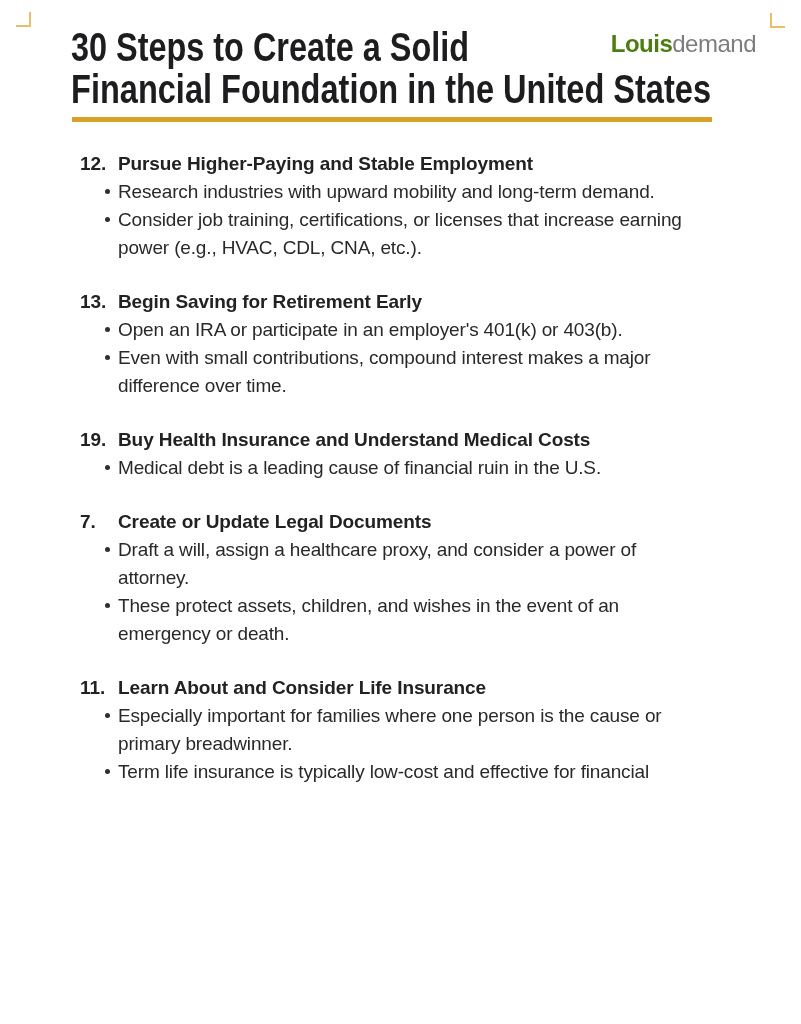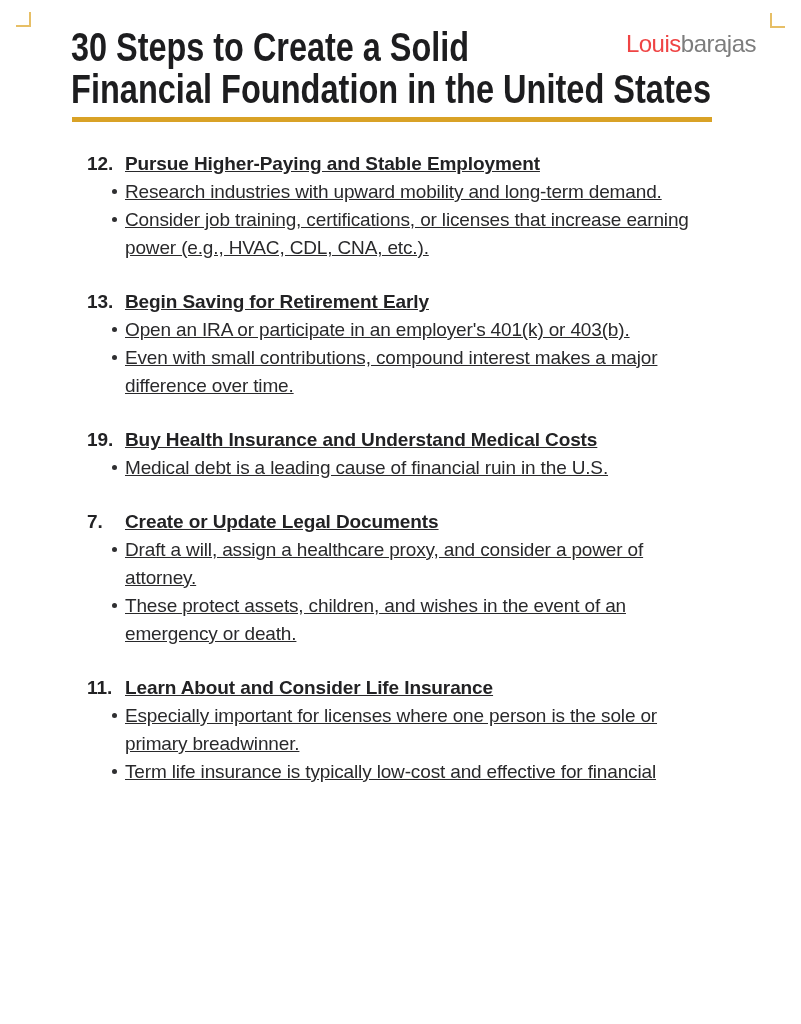--- a/index.html
+++ b/index.html
@@ -32,31 +32,31 @@
     width: 640px; height: 5px;
     background: #D9A226;
   }
   .logo {
     position: absolute;
     top: 30px; right: 45px;
     font-size: 24px;
     letter-spacing: -0.5px;
     white-space: nowrap;
   }
-  .logo-bold  { font-weight: 400; color: #ef4444; }
+  .logo-bold  { font-weight: 700; color: #4d7c0f; }
   .logo-light { font-weight: 400; color: #7d7d7d; }
 
   
   .content {
     position: absolute;
     left: 72px; top: 150px;
     width: 700px;
     color: #29292b;
   }
-  .section { margin: 0 0 26px 15px; text-decoration: underline; }
+  .section { margin: 0 0 26px 8px; }
   .sec-head {
     font-size: 19px;
     font-weight: 700;
     line-height: 28px;
     letter-spacing: -0.1px;
     color: #222224;
     white-space: nowrap;
   }
   .sec-num { display: inline-block; min-width: 38px; }
   .bullets { list-style: none; margin: 0; padding: 0; }
@@ -97,21 +97,21 @@
   <div class="corner corner-bl"></div>
   <div class="corner corner-br"></div>
 
   <svg class="title-svg" width="660" height="104" viewBox="0 0 660 104">
     <text x="0" y="41" font-size="40" textLength="398" lengthAdjust="spacingAndGlyphs">30 Steps to Create a Solid</text>
     <text x="0" y="83" font-size="40" textLength="640" lengthAdjust="spacingAndGlyphs">Financial Foundation in the United States</text>
   </svg>
   <div class="title-underline"></div>
 
   <div class="logo">
-    <span class="logo-bold">Louis</span><span class="logo-light">barajas</span>
+    <span class="logo-bold">Louis</span><span class="logo-light">demand</span>
   </div>
 
   <div class="content">
 
     <div class="section">
       <div class="sec-head">
         <span class="sec-num">12.</span><span>Pursue Higher-Paying and Stable Employment</span>
       </div>
       <ul class="bullets">
         <li><span class="dot"></span><span class="bullet-text">Research industries with upward mobility and long-term demand.</span></li>
@@ -150,21 +150,21 @@
         <li><span class="dot"></span><span class="bullet-text">These protect assets, children, and wishes in the event of an
 emergency or death.</span></li>
       </ul>
     </div>
 
     <div class="section">
       <div class="sec-head">
         <span class="sec-num">11.</span><span>Learn About and Consider Life Insurance</span>
       </div>
       <ul class="bullets">
-        <li><span class="dot"></span><span class="bullet-text">Especially important for licenses where one person is the sole or
+        <li><span class="dot"></span><span class="bullet-text">Especially important for families where one person is the cause or
 primary breadwinner.</span></li>
         <li><span class="dot"></span><span class="bullet-text">Term life insurance is typically low-cost and effective for financial
 protection.</span></li>
       </ul>
     </div>
 
   </div>
 
   <div class="footer">LOUISBARAJAS.COM</div>
 

